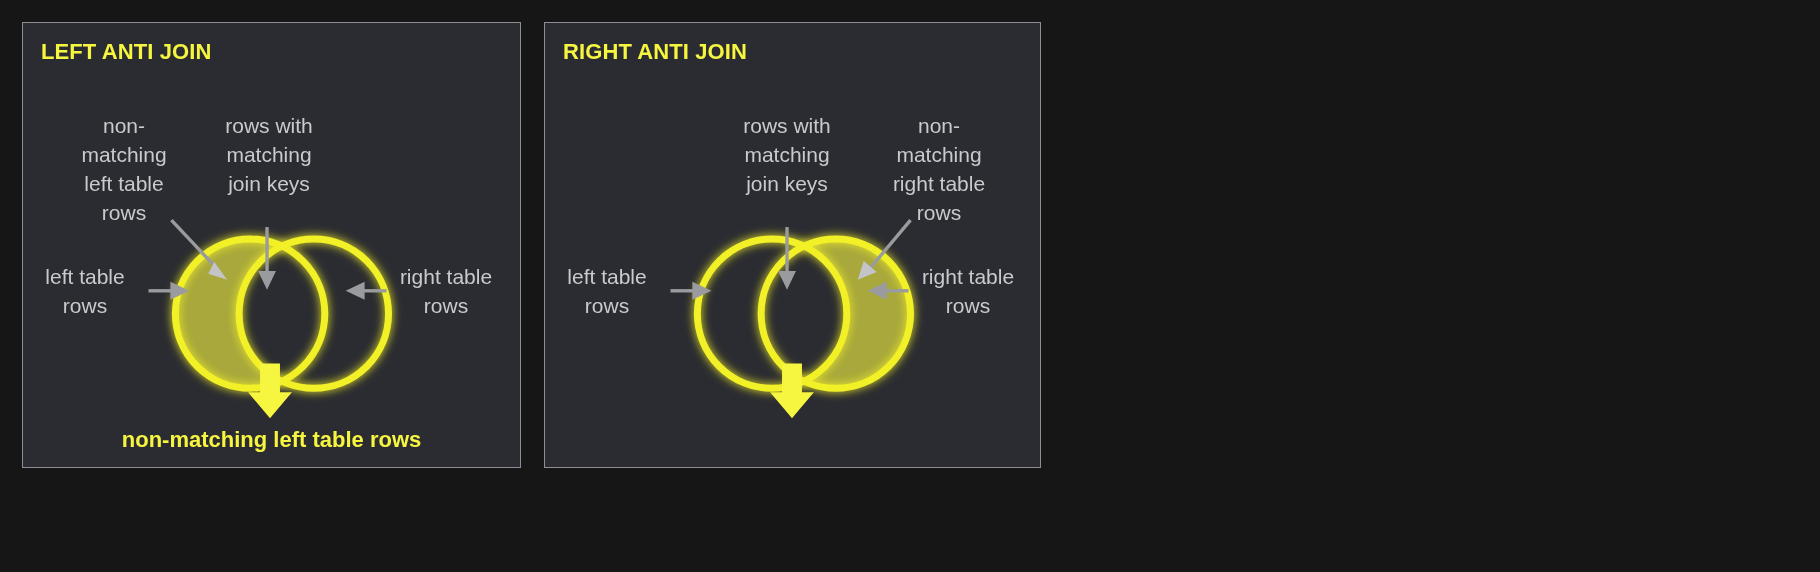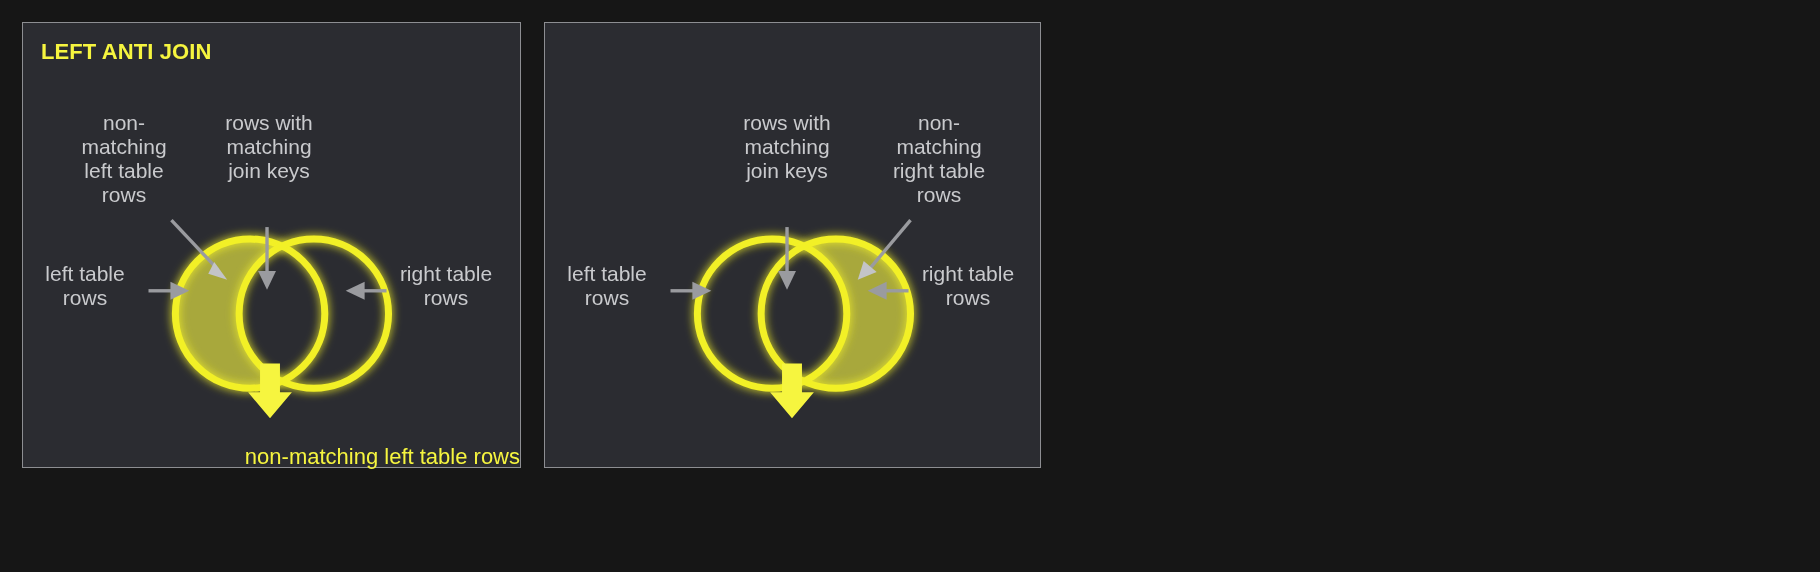--- a/index.html
+++ b/index.html
@@ -35,33 +35,33 @@
     position:absolute;
     left:0;top:0;width:100%;height:100%;
     pointer-events:none;
   }
   .venn-wrap svg{display:block;width:100%;height:100%;}
 
   .annot{
     position:absolute;
     color:#c9cacd;
     font-size:21px;
-    line-height:24px;
+    line-height:29px;
     text-align:center;
     white-space:pre-line;
   }
 
   .caption{
     position:absolute;
     left:0;width:100%;
-    top:421px;
-    text-align:right;
+    top:404px;
+    text-align:center;
     color:#f6f53f;
     font-size:22px;
-    font-weight:normal;
+    font-weight:bold;
   }
 </style>
 </head>
 <body>
 
 <div id="stage">
 
   <div class="panel" id="panel-left">
 
     <div class="panel-title">LEFT ANTI JOIN</div>
@@ -122,20 +122,21 @@
 rows</div>
 
     <div class="annot" style="left:358px;top:239px;width:130px;">right table
 rows</div>
 
     <div class="caption">non-matching left table rows</div>
   </div>
 
   <div class="panel" id="panel-right">
 
+    <div class="panel-title">RIGHT ANTI JOIN</div>
 
     <div class="venn-wrap">
       <svg viewBox="0 0 497 446" preserveAspectRatio="none">
         <defs>
           <clipPath id="clipRightCircleR">
             <circle cx="292" cy="292" r="75"></circle>
           </clipPath>
           <filter id="glowR" x="-40%" y="-40%" width="180%" height="180%">
             <feGaussianBlur stdDeviation="5" result="b"></feGaussianBlur>
             <feMerge>

